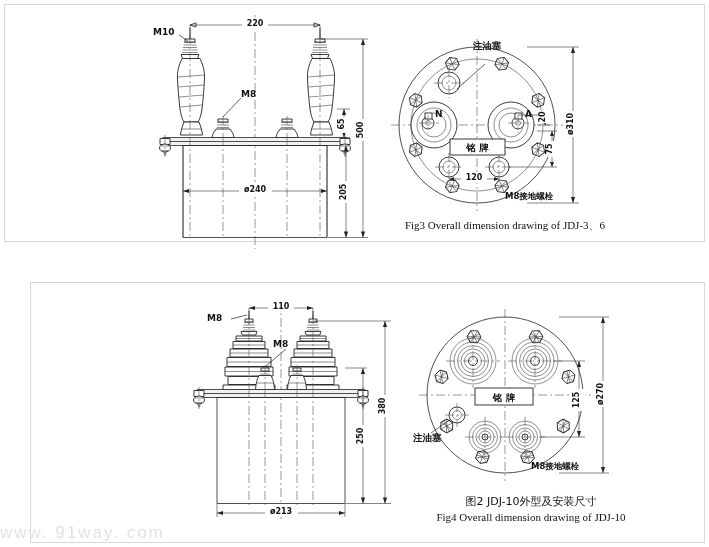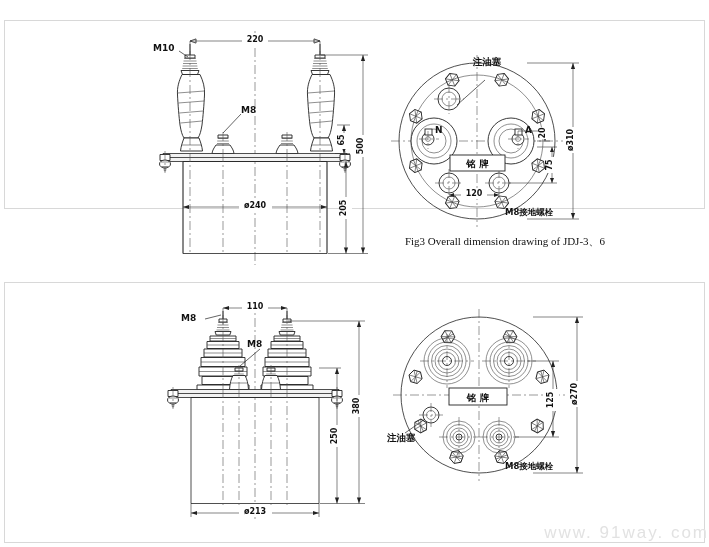--- a/index.html
+++ b/index.html
@@ -13,22 +13,22 @@
     width: 709px; height: 547px;
     background: #fff;
     overflow: hidden;
   }
   .panel {
     position: absolute;
     left: 4px; right: 4px;
     border: 1px solid #d8d8d8;
     background: #fff;
   }
-  #panel-top { top: 20px; height: 189px; }
-  #panel-bottom { top: 282px; height: 261px; }
+  #panel-top { top: 4px; height: 238px; }
+  #panel-bottom { top: 282px; height: 261px; margin-left: 26px; }
 
   .drawing { position: absolute; }
   svg { display: block; overflow: visible; }
 
   .ln { fill: none; stroke: #222; stroke-width: 0.8; }
   .ln-thin { fill: none; stroke: #444; stroke-width: 0.6; }
   .ln-dim { fill: none; stroke: #333; stroke-width: 0.6; }
   .ln-center { fill: none; stroke: #555; stroke-width: 0.6;
                stroke-dasharray: 9 3 2 3; }
   .ln-body { fill: #fff; stroke: #222; stroke-width: 0.9; }
@@ -63,21 +63,21 @@
     font-size: 11px; color: #111;
   }
   .caption .en {
     font-family: Liberation Serif, serif;
     font-size: 11px; color: #111;
   }
   #watermark {
     position: absolute;
     left: 0; right: 0;
     top: 523px;
-    text-align: right;
+    text-align: left;
     font-family: "Liberation Sans", sans-serif;
     font-size: 17px;
     letter-spacing: 2px;
     color: #e2e2e2;
     user-select: none;
   }
 </style>
 </head>
 <body>
 
@@ -597,17 +597,21 @@
         <line class="ln-dim" x1="190" y1="14" x2="190" y2="170"></line>
         <path d="M190,14 l-2.1,6 h4.2 z" fill="#222"></path>
         <path d="M190,170 l-2.1,-6 h4.2 z" fill="#222"></path>
         <rect x="184" y="78" width="12" height="26" fill="#fff"></rect>
         <text class="dimtxt" x="190" y="91" transform="rotate(-90 190 91)" text-anchor="middle">ø270</text>
 
         <text class="cntxt" x="118" y="166">M8接地螺栓</text>
       </svg>
     </div>
 
+    <div class="caption" style="left:330px; top:212px; width:340px;">
+      <div class="cn">图2  JDJ-10外型及安装尺寸</div>
+      <div class="en">Fig4 Overall dimension drawing of JDJ-10</div>
+    </div>
   </div>
 
   <div id="watermark">www. 91way. com</div>
 
 </div>
 
 </body></html>

